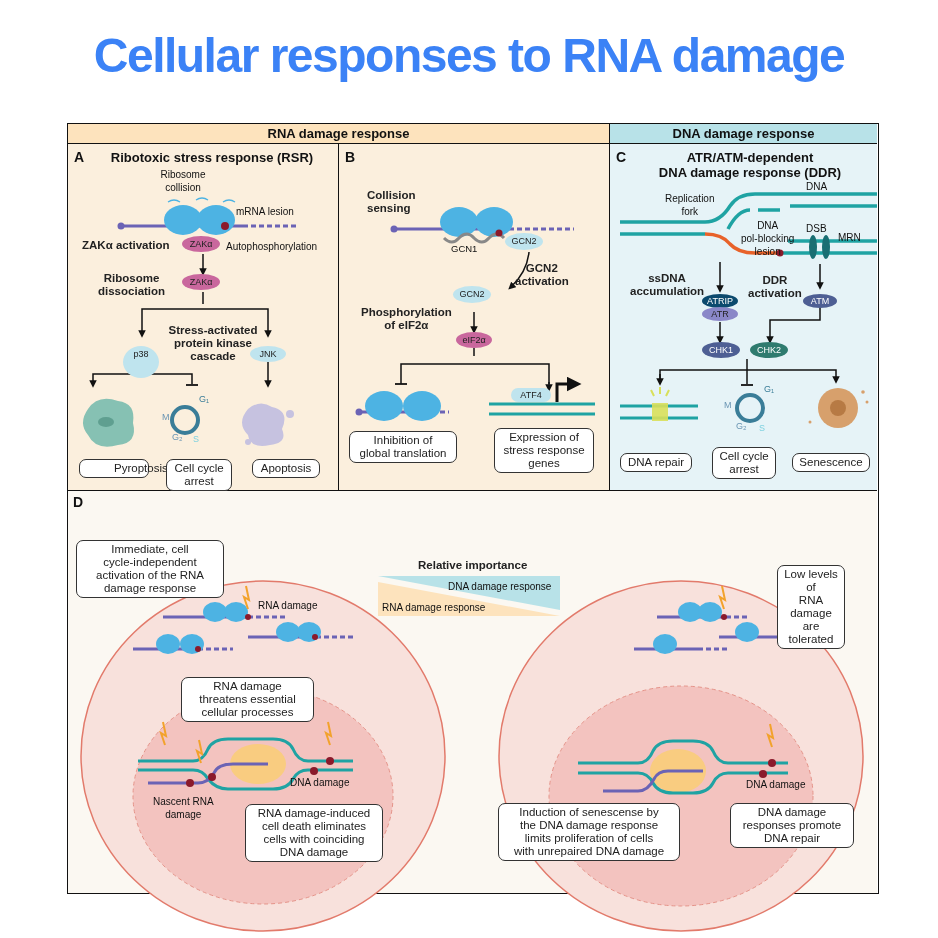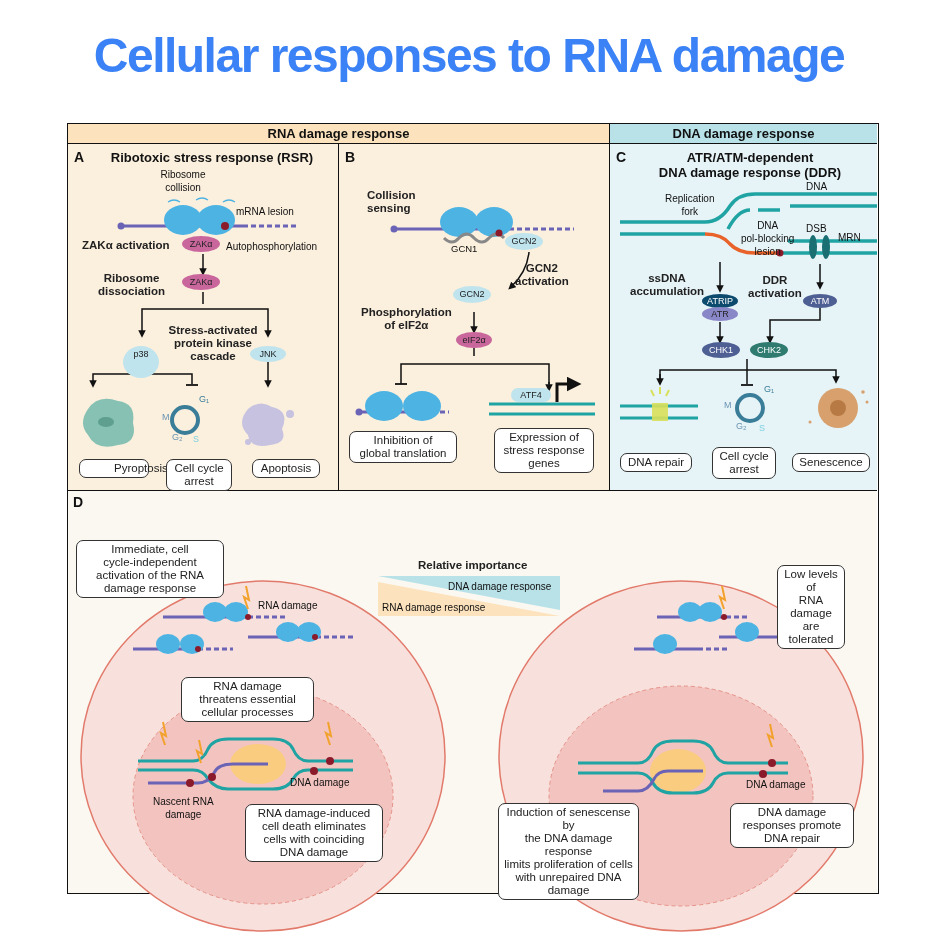--- a/index.html
+++ b/index.html
@@ -278,21 +278,21 @@
       <path d="M90 282 H150 Q160 282 165 292 Q170 302 185 302 H205 Q220 302 225 292 Q230 282 240 282 H300" stroke="#1fa3a3" fill="none" stroke-width="3"></path>
       <path d="M115 300 H150 Q160 300 166 288 Q170 280 180 280 H215" stroke="#6b63b5" fill="none" stroke-width="3"></path>
       <circle cx="284" cy="272" r="4" fill="#8b1a2b"></circle>
       <circle cx="275" cy="283" r="4" fill="#8b1a2b"></circle>
       <path d="M284 256 l-4 -12 5 3 -3 -14" stroke="#f2a22c" fill="none" stroke-width="2"></path>
     </svg>
     <div class="box" style="left:693px;top:74px;width:68px;white-space:pre-line;margin-left:16px;">Low levels of
 RNA damage
 are tolerated</div>
     <div class="lbl" style="left: 678px; top: 287px; font-size: 10px; white-space: pre-line;">DNA damage</div>
-    <div class="box" style="left:430px;top:312px;width:141px;white-space:pre-line;">Induction of senescense by
+    <div class="box" style="left:430px;top:312px;width:182px;white-space:pre-line;">Induction of senescense by
 the DNA damage response
 limits proliferation of cells
 with unrepaired DNA damage</div>
     <div class="box" style="left:662px;top:312px;width:124px;white-space:pre-line;">DNA damage
 responses promote
 DNA repair</div>
   </div>
 </div>
 
 </body></html>

